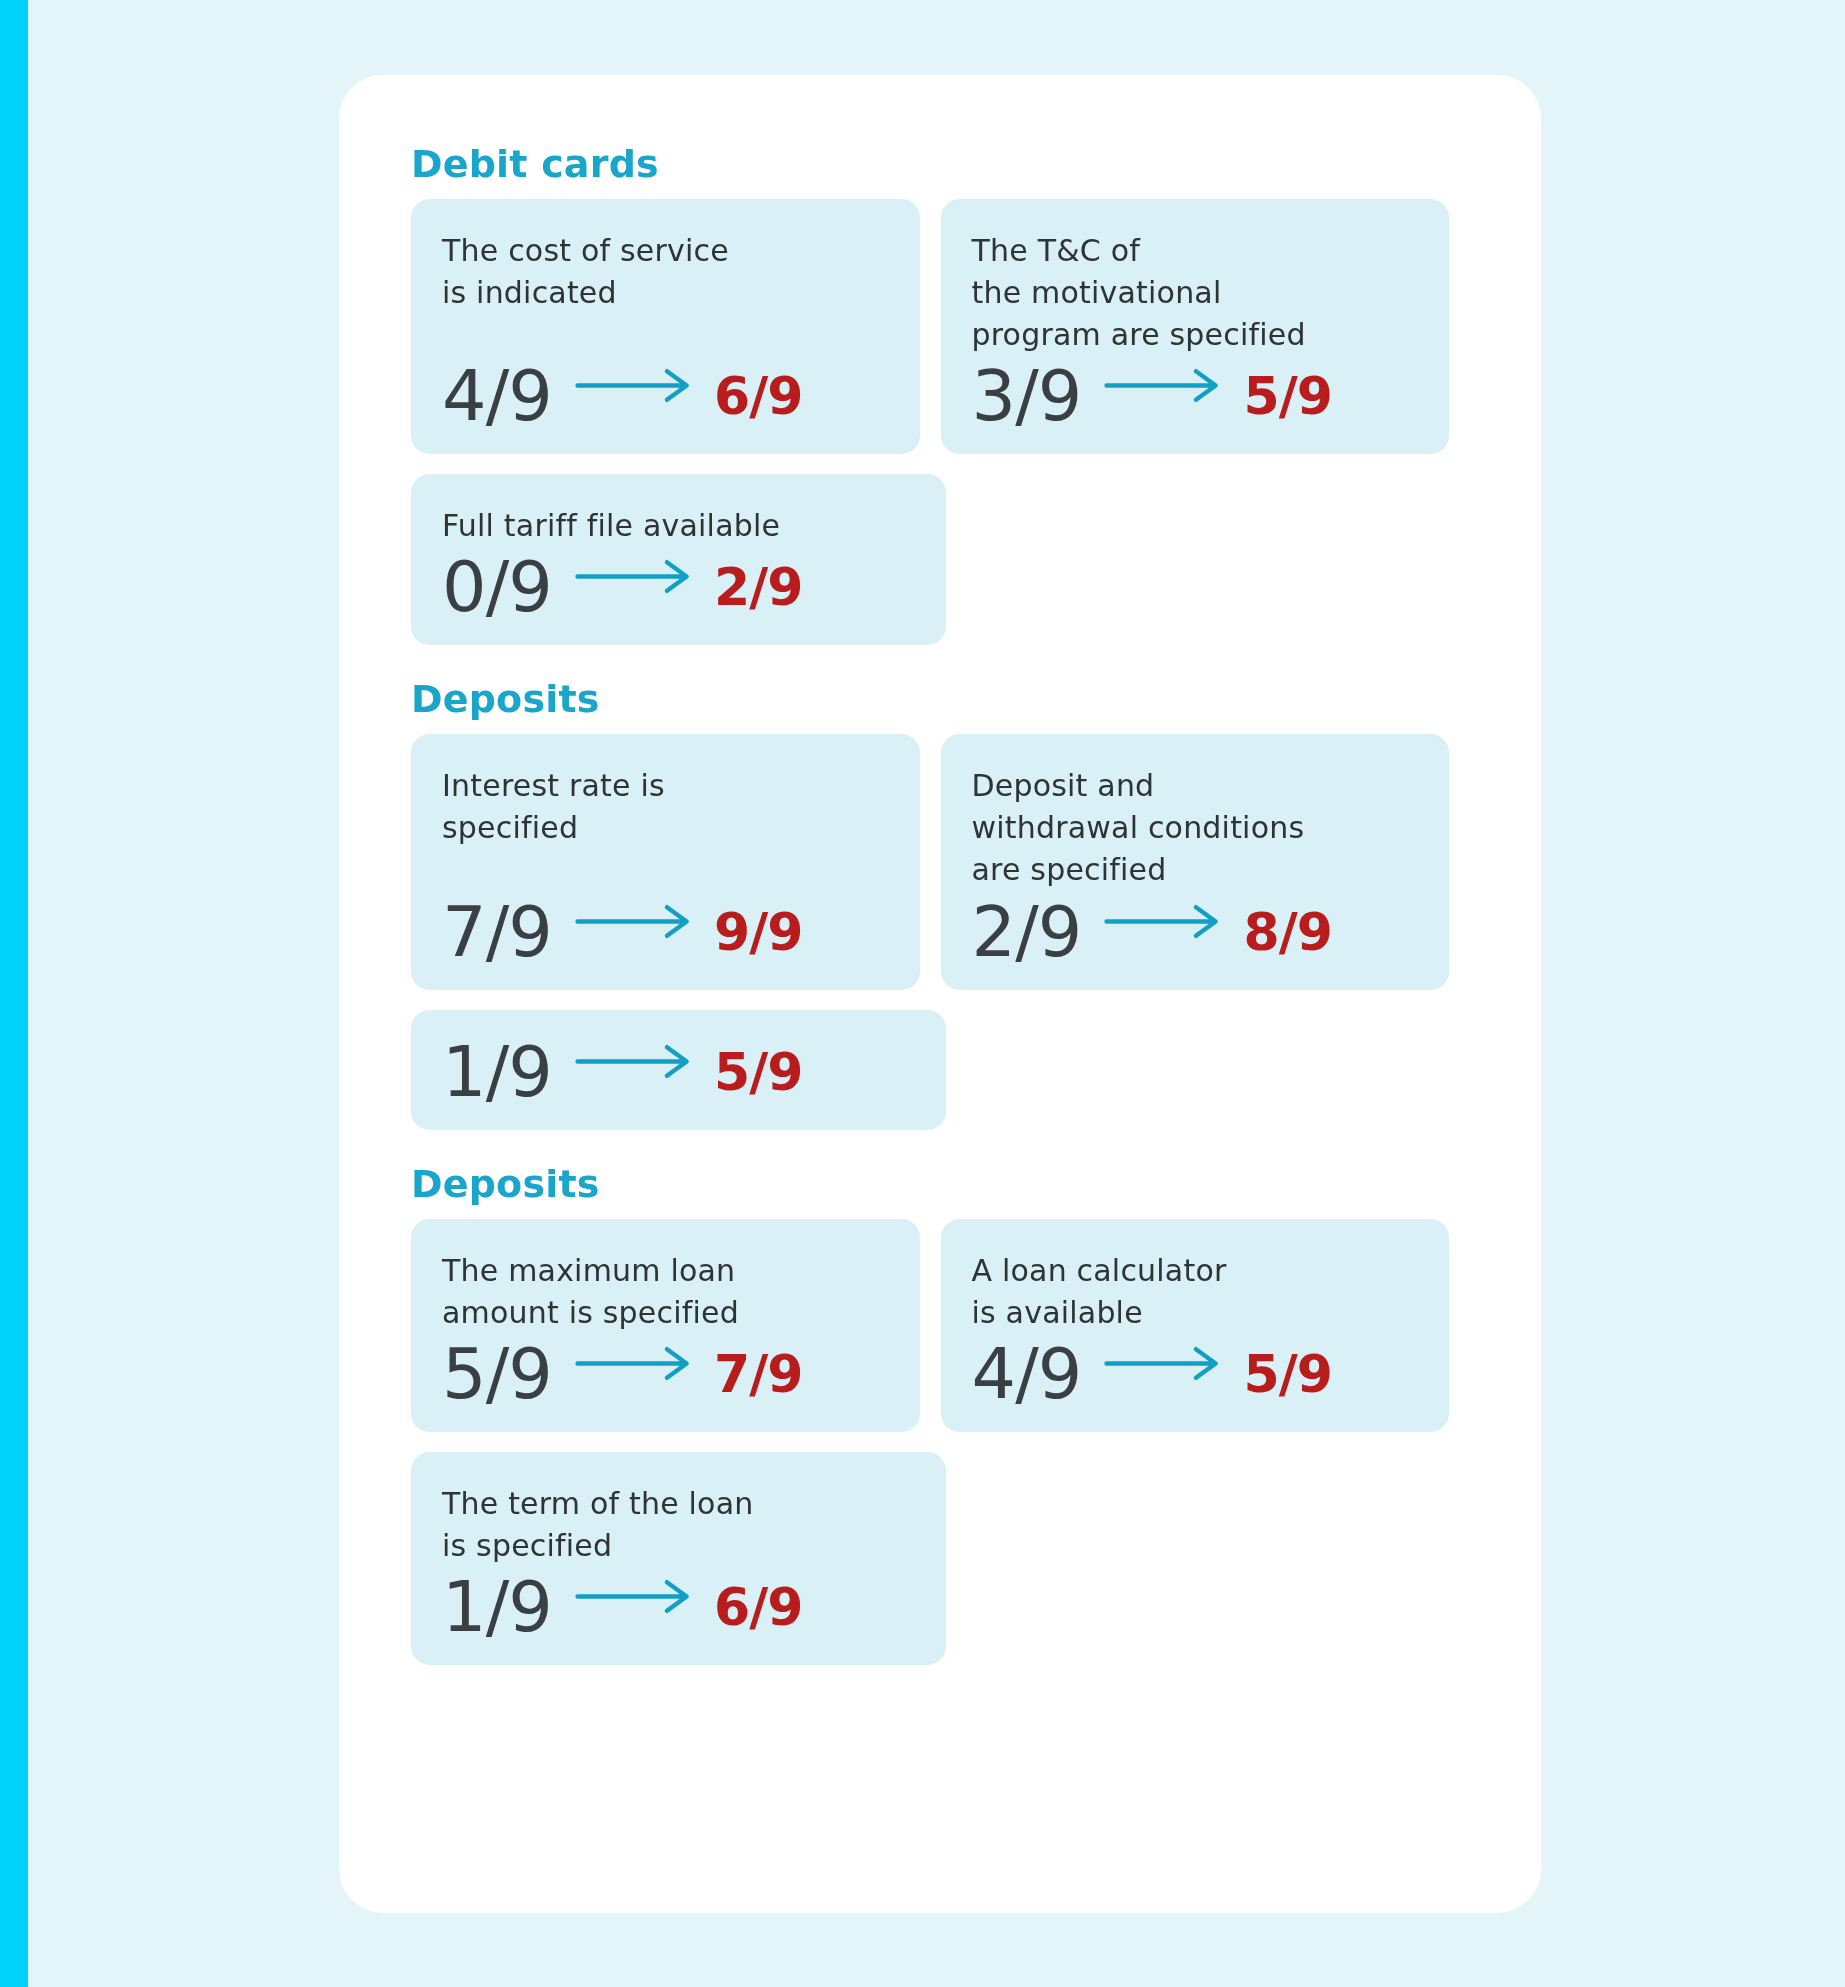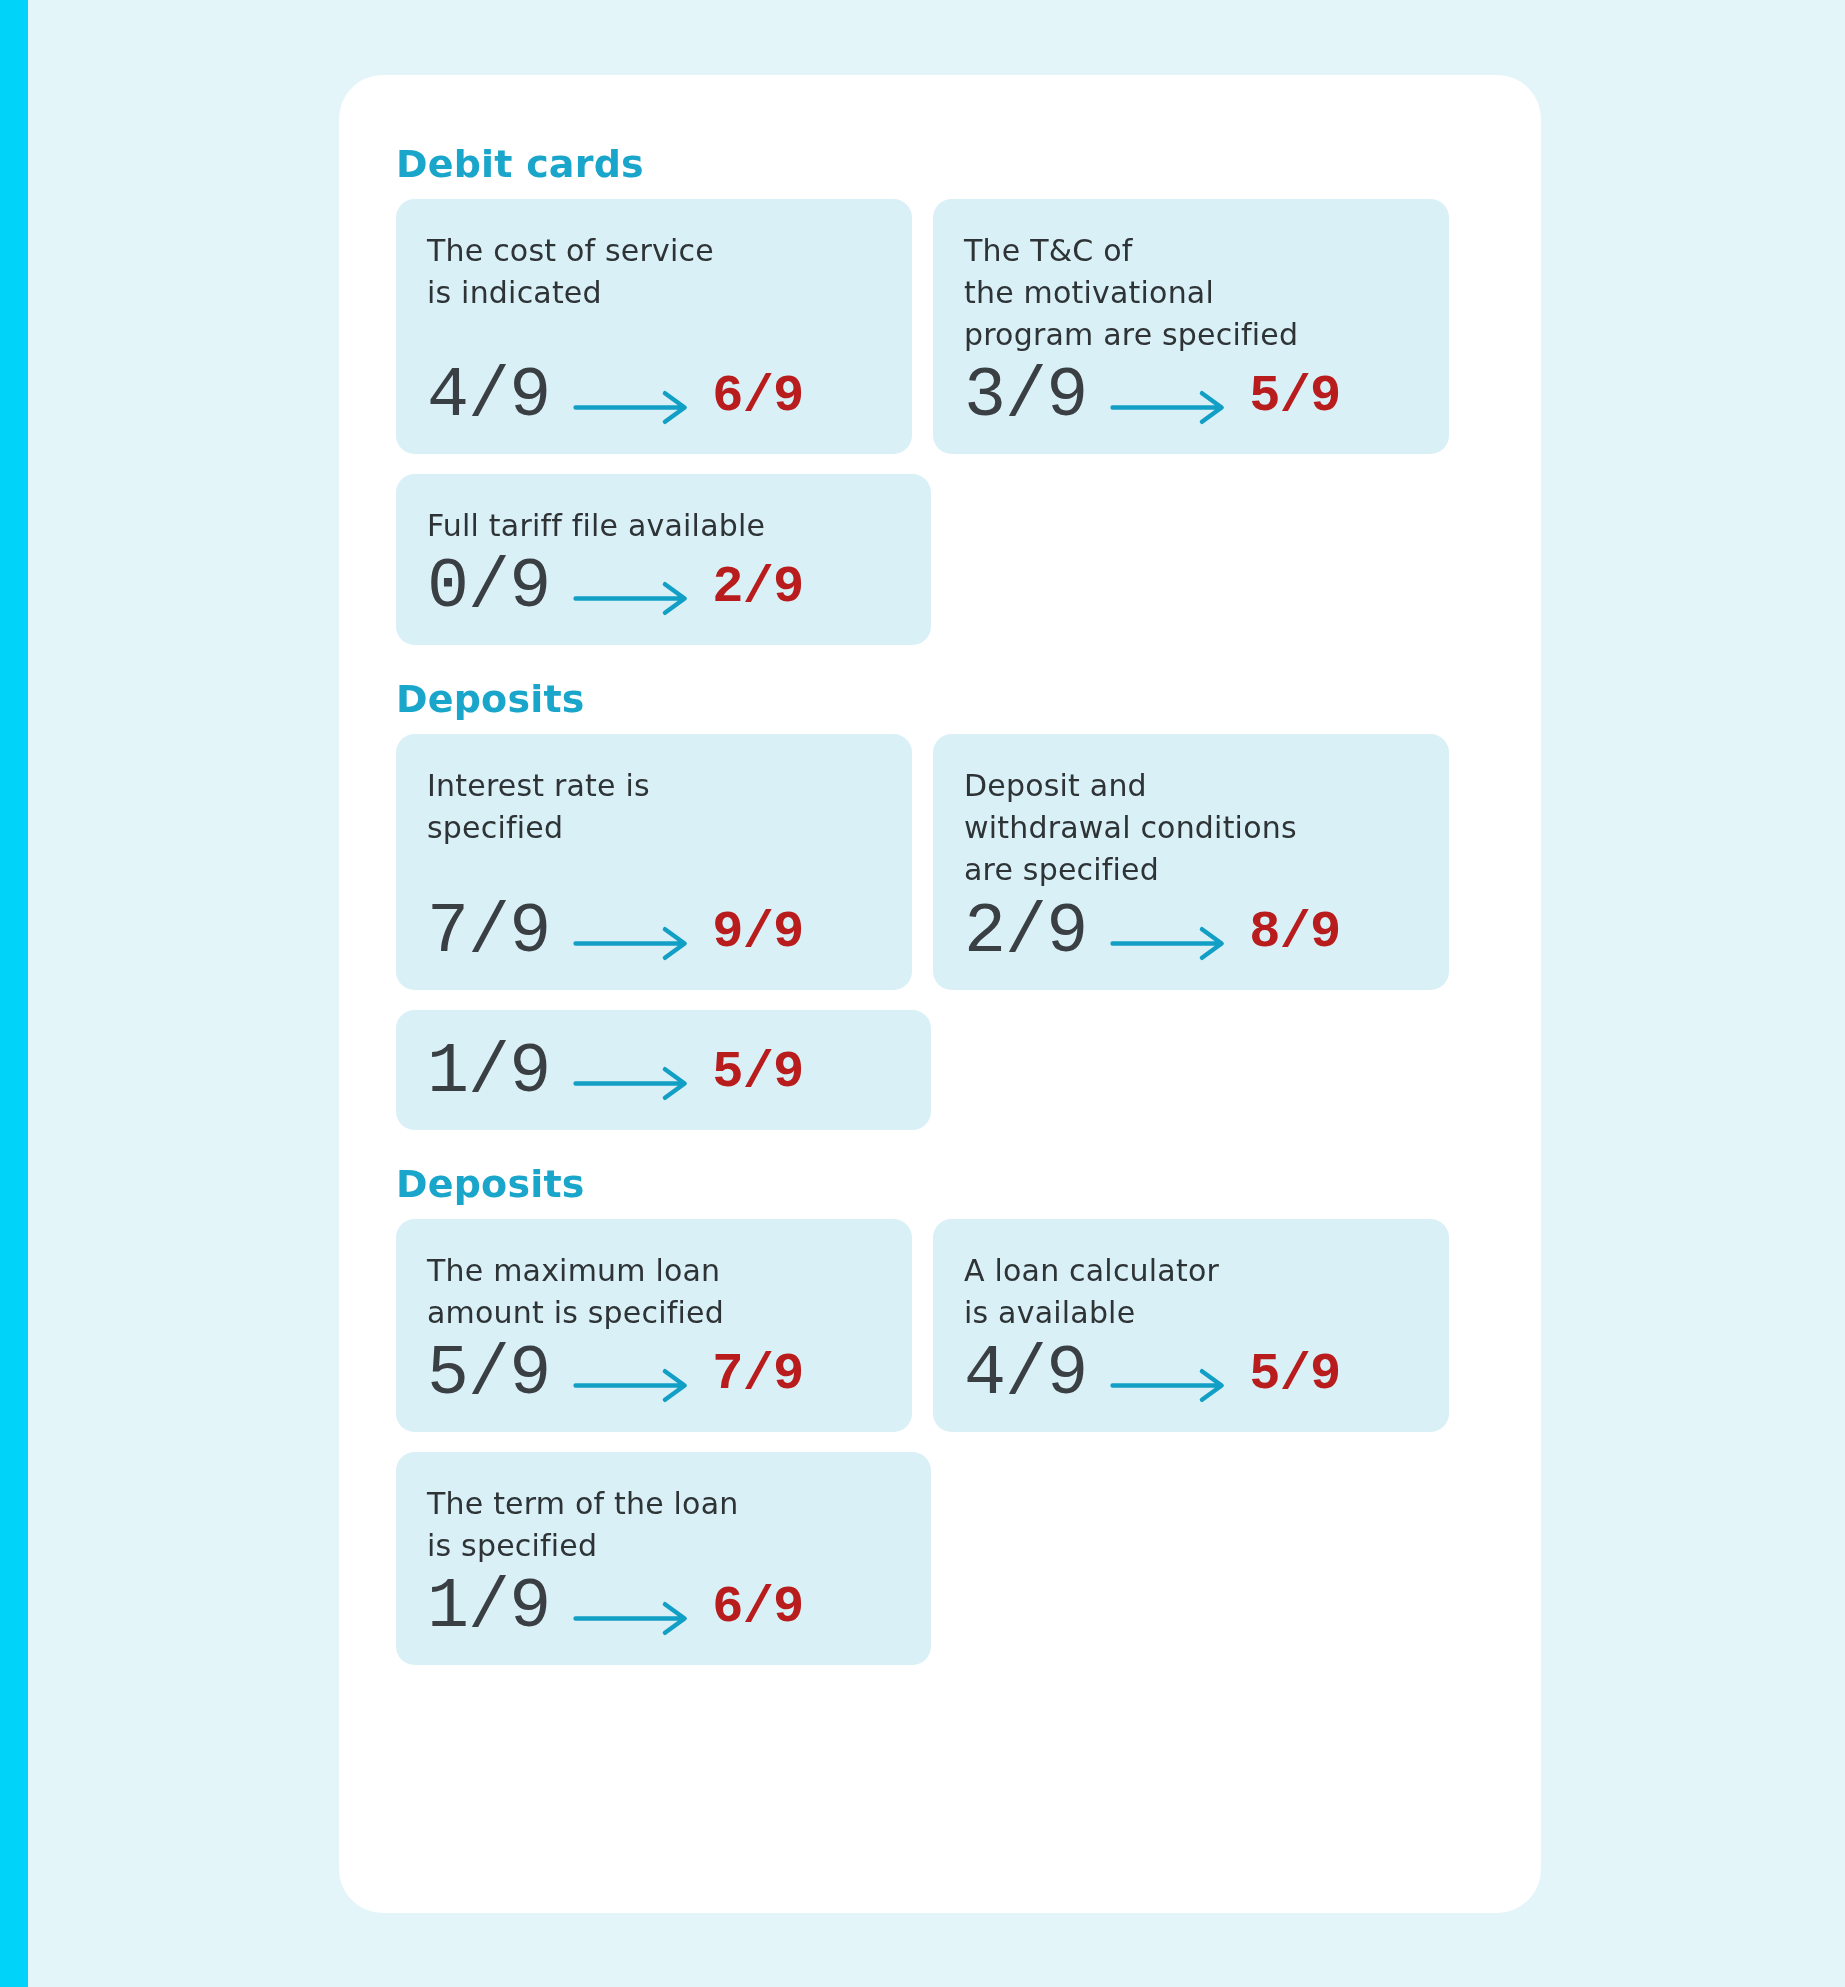--- a/index.html
+++ b/index.html
@@ -20,21 +20,21 @@
     width: 28px; height: 100%;
     background: #00d3fa;
   }
   .panel {
     position: absolute;
     left: 339px; top: 75px;
     width: 1202px; height: 1838px;
     background: #ffffff;
     border-radius: 44px;
     box-sizing: border-box;
-    padding: 68px 92px 0 57px;
+    padding: 68px 92px 0 72px;
   }
   .section { margin: 0; }
   .section + .section { margin-top: 33px; }
   .section-title {
     margin: 0 0 14px 0;
     font-size: 38px;
     line-height: 42px;
     font-weight: bold;
     color: #19a6ca;
     letter-spacing: 0.2px;
@@ -58,23 +58,22 @@
     margin: 0 0 9.2px 0;
     font-size: 30px;
     line-height: 42px;
     color: #2e3336;
     white-space: pre-line;
     letter-spacing: 0.2px;
   }
   .score {
     margin-top: auto;
     display: flex;
-    align-items: flex-end;
+    align-items: flex-start;
     gap: 22px;
-    font-family: Liberation Mono, monospace;
   }
   .score-old {
     font-size: 70px;
     line-height: 63px;
     font-weight: 400;
     color: #3a3f44;
     letter-spacing: -0.9px;
   }
   .score-new {
     font-size: 52px;

